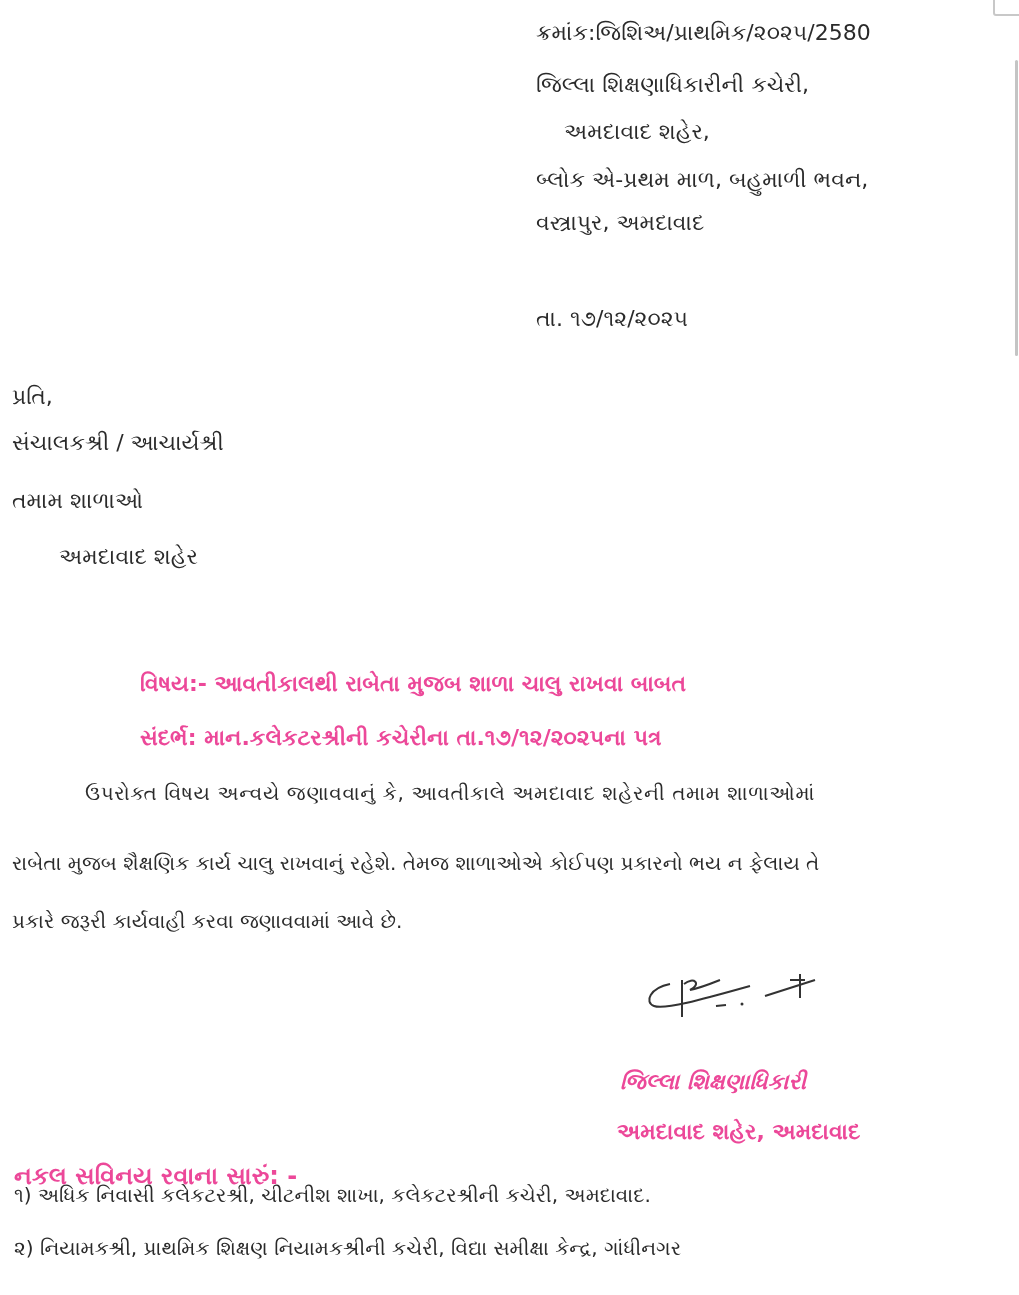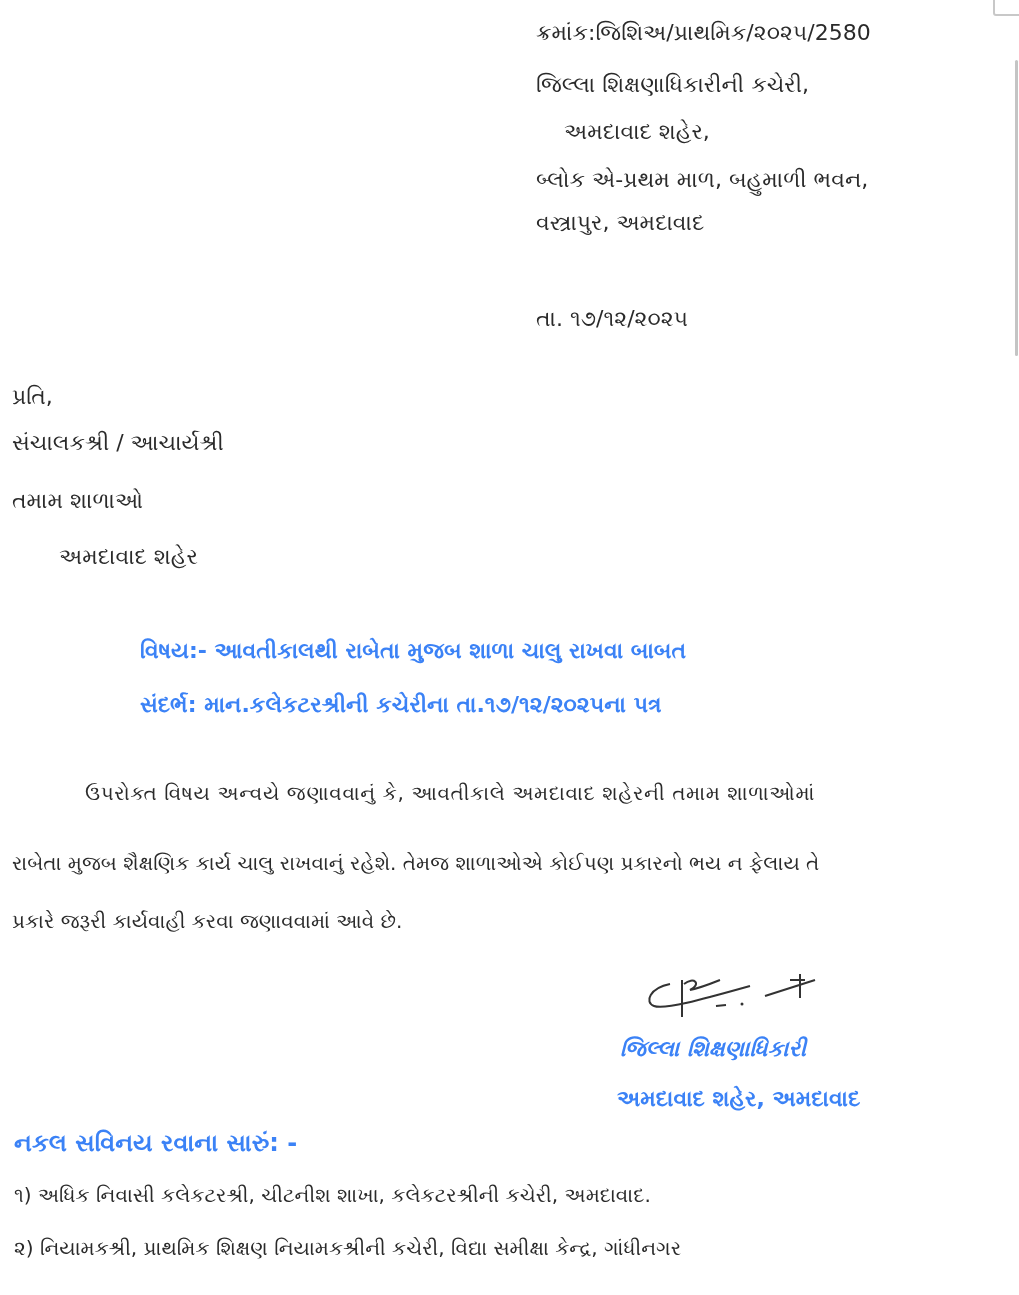--- a/index.html
+++ b/index.html
@@ -2,21 +2,21 @@
 <html><head>
 <meta charset="utf-8">
 <style>
   html, body { margin:0; padding:0; }
   body {
     width:1019px; height:1295px; background:#ffffff; position:relative; overflow:hidden;
     font-family: "DejaVu Sans", "Liberation Sans", sans-serif; color:#2a2a2a;
   }
   .abs { position:absolute; white-space:nowrap; }
   .line { font-size:22px; line-height:30px; }
-  .bold { font-weight:bold; color:#3b82f6; }
+  .bold { font-weight:bold; color:#ec4899;margin-top:33px; }
   .hdr { left:536px; }
   .body-text { font-size:20px; line-height:30px; }
   .edge-box {
     position:absolute; left:993px; top:-4px; width:40px; height:16px;
     border:2px solid #c8c8c8; border-radius:3px;
   }
   .edge-line {
     position:absolute; left:1015px; top:60px; width:3px; height:296px;
     background:#c4c4c4; border-radius:2px;
   }

